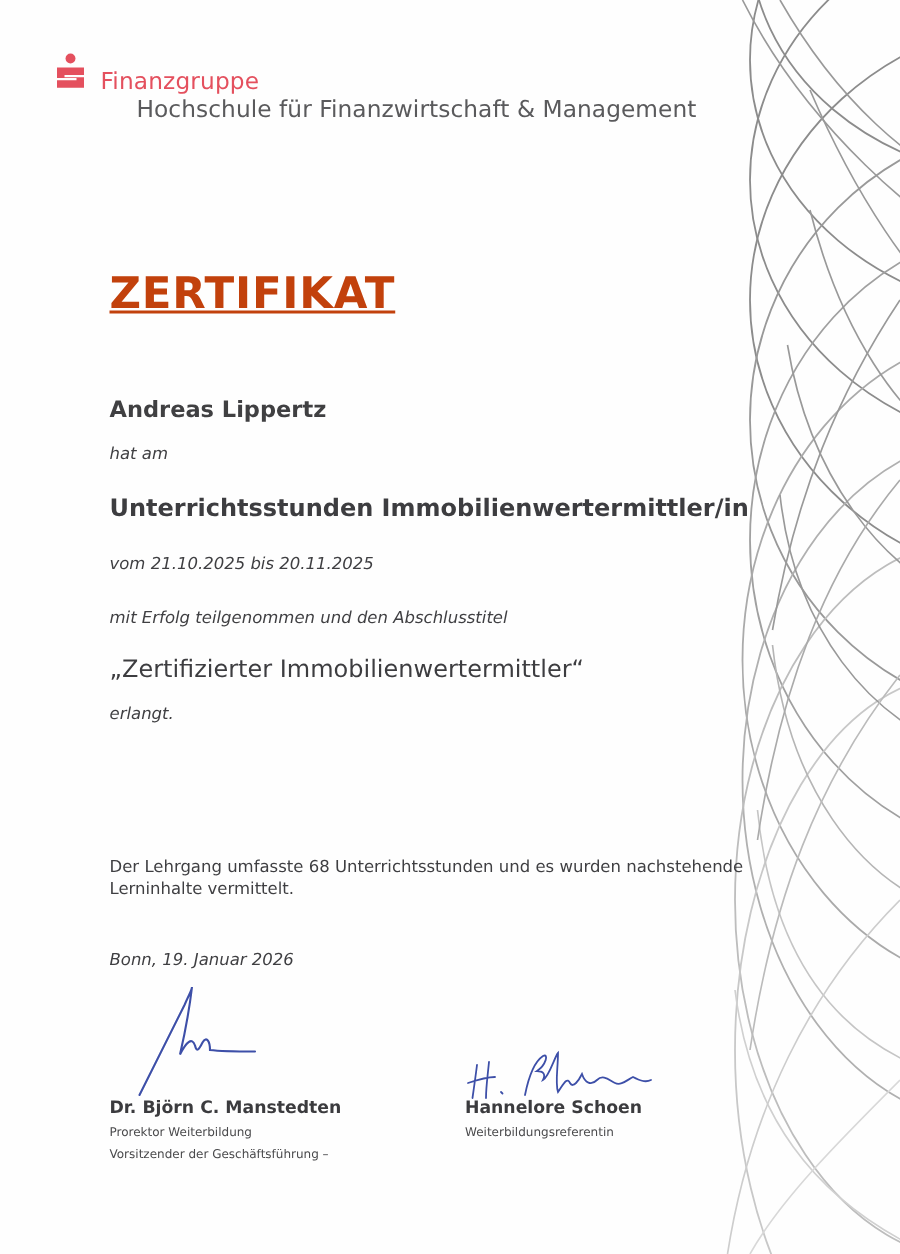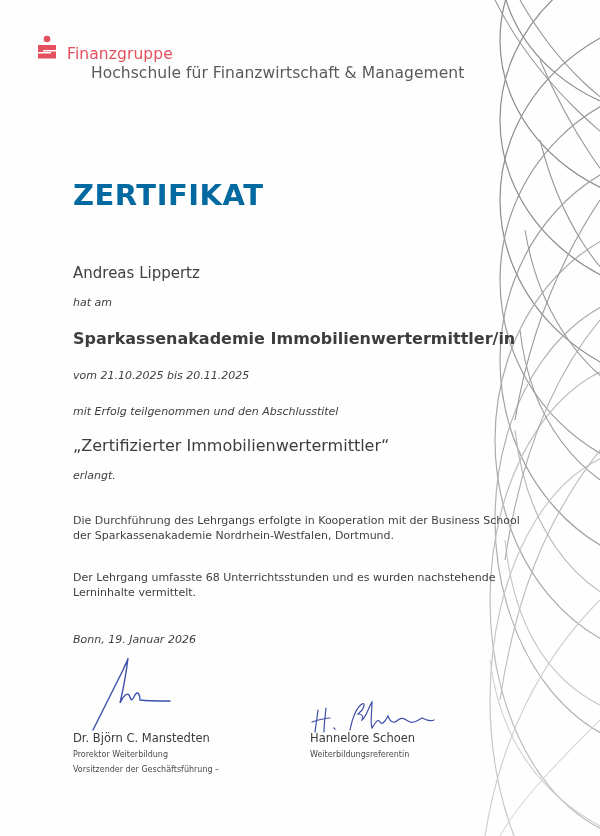--- a/index.html
+++ b/index.html
@@ -5,28 +5,28 @@
   html, body { margin: 0; padding: 0; }
   body {
     width: 600px; height: 836px; background: #fefefe; position: relative; overflow: hidden;
     font-family: "DejaVu Sans", "Liberation Sans", sans-serif; color: #3a3a3c;
   }
   .page { position: absolute; left: 0; top: 0; width: 600px; height: 684px; }
   .deco { position: absolute; left: 0; top: 0; width: 600px; height: 836px; pointer-events: none; }
   .logo { position: absolute; left: 37px; top: 35px; width: 20px; height: 30px; }
   .brand { position: absolute; left: 67px; top: 45px; font-size: 15.5px; color: #e4505e; letter-spacing: 0.1px; }
   .school { position: absolute; left: 67px; top: 64px; font-size: 15.5px; color: #5a5a5c; letter-spacing: 0.05px; margin-left: 24px; }
-  .title { position: absolute; left: 73px; top: 178px; font-size: 29px; font-weight: bold; color: #0369a1; letter-spacing: 0.5px; }
+  .title { position: absolute; left: 73px; top: 178px; font-size: 29px; font-weight: bold; color: #c2410c; letter-spacing: 0.5px; text-decoration: underline; }
   .t { position: absolute; left: 73px; white-space: nowrap; }
-  .name { top: 264px; font-size: 15px; font-weight: normal; color: #404042; }
+  .name { top: 264px; font-size: 15px; font-weight: bold; color: #404042; }
   .small { font-size: 11px; color: #3f3f42; font-style: italic; }
   .course { top: 329px; font-size: 16px; font-weight: bold; color: #3d3d40; }
   .quote { top: 436px; font-size: 16px; color: #3d3d40; }
   .para { font-size: 11px; color: #3f3f42; line-height: 15px; }
-  .sig-name { font-size: 11.5px; font-weight: normal; color: #3b3b3e; }
+  .sig-name { font-size: 11.5px; font-weight: bold; color: #3b3b3e; }
   .sig-role { font-size: 8px; color: #4a4a4c; line-height: 15px; }
   .signature { position: absolute; }
 </style>
 </head>
 <body>
 
 <div class="page">
 
   <svg class="deco" viewBox="0 0 600 836">
     <g fill="none" stroke="#8c8c8c" stroke-width="1.2">
@@ -63,30 +63,26 @@
     <circle cx="10" cy="4" r="3.3" fill="#e4505e"></circle>
     <path d="M1,10 h18 v5 h-13 v1.5 h13 v7 h-18 v-5 h13 v-1.5 h-13 z" fill="#e4505e"></path>
   </svg>
   <div class="brand">Finanzgruppe</div>
   <div class="school">Hochschule für Finanzwirtschaft &amp; Management</div>
 
   <div class="title">ZERTIFIKAT</div>
 
   <div class="t name">Andreas Lippertz</div>
   <div class="t small" style="top:296px">hat am</div>
-  <div class="t course">Sparkassenakademie Immobilienwertermittler/in</div>
+  <div class="t course">Unterrichtsstunden Immobilienwertermittler/in</div>
   <div class="t small" style="top:369px">vom 21.10.2025 bis 20.11.2025</div>
   <div class="t small" style="top:405px">mit Erfolg teilgenommen und den Abschlusstitel</div>
   <div class="t quote">„Zertifizierter Immobilienwertermittler“</div>
   <div class="t small" style="top:469px">erlangt.</div>
 
-  <div class="t para" style="top:513px">
-    <div>Die Durchführung des Lehrgangs erfolgte in Kooperation mit der Business School</div>
-    <div>der Sparkassenakademie Nordrhein-Westfalen, Dortmund.</div>
-  </div>
 
   <div class="t para" style="top:570px">
     <div>Der Lehrgang umfasste 68 Unterrichtsstunden und es wurden nachstehende</div>
     <div>Lerninhalte vermittelt.</div>
   </div>
 
   <div class="t small" style="top:633px">Bonn, 19. Januar 2026</div>
 
   <svg class="signature" style="left:88px; top:655px; width:85px; height:80px;" viewBox="0 0 85 80">
     <path d="M5,75 C15,55 25,35 35,15 C38,8 40,5 40,3 C38,20 35,35 32,48 C36,40 40,36 42,42 C43,46 44,46 47,40 C50,35 52,40 52,45 C60,46 70,46 82,46" fill="none" stroke="#3d4fa8" stroke-width="1.4" stroke-linecap="round"></path>

